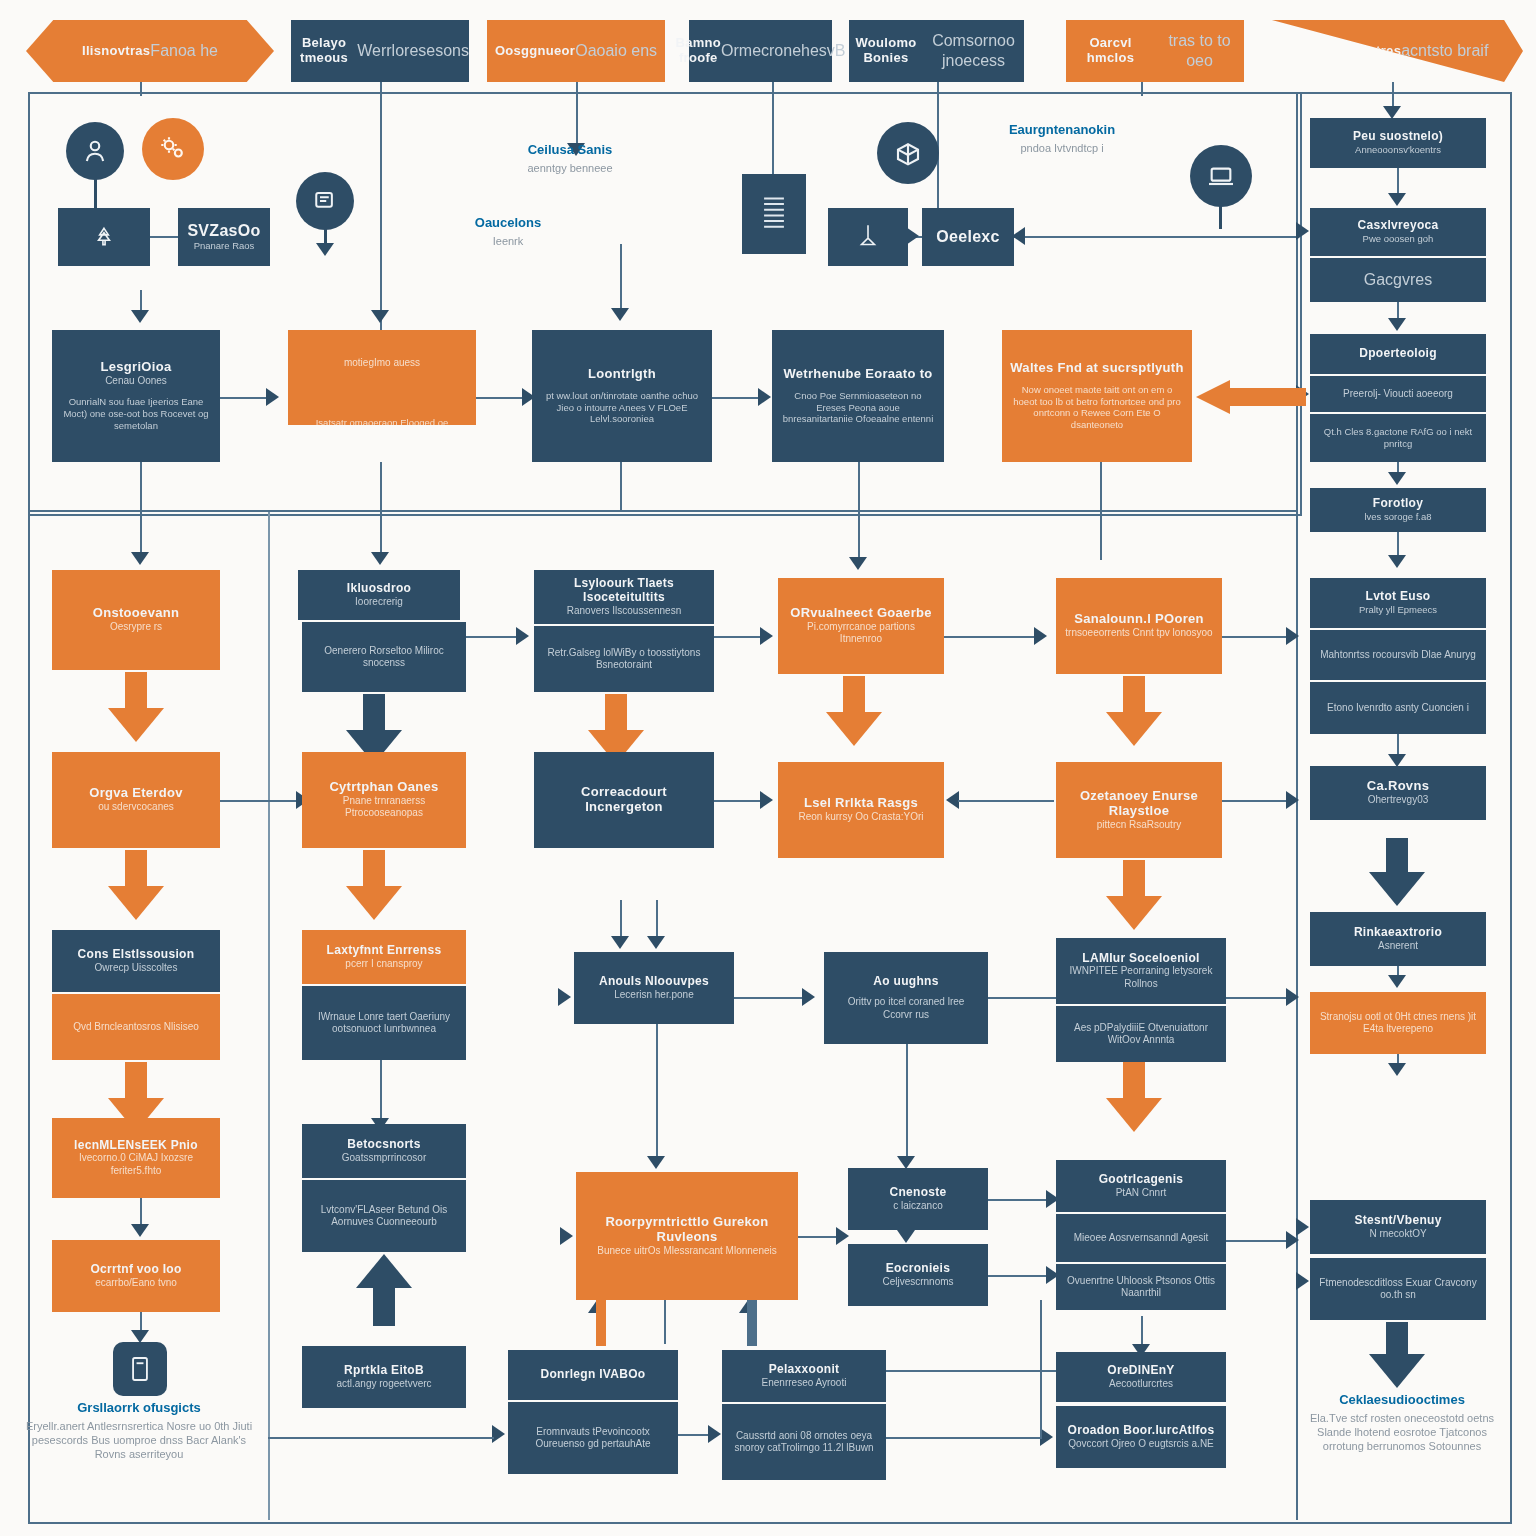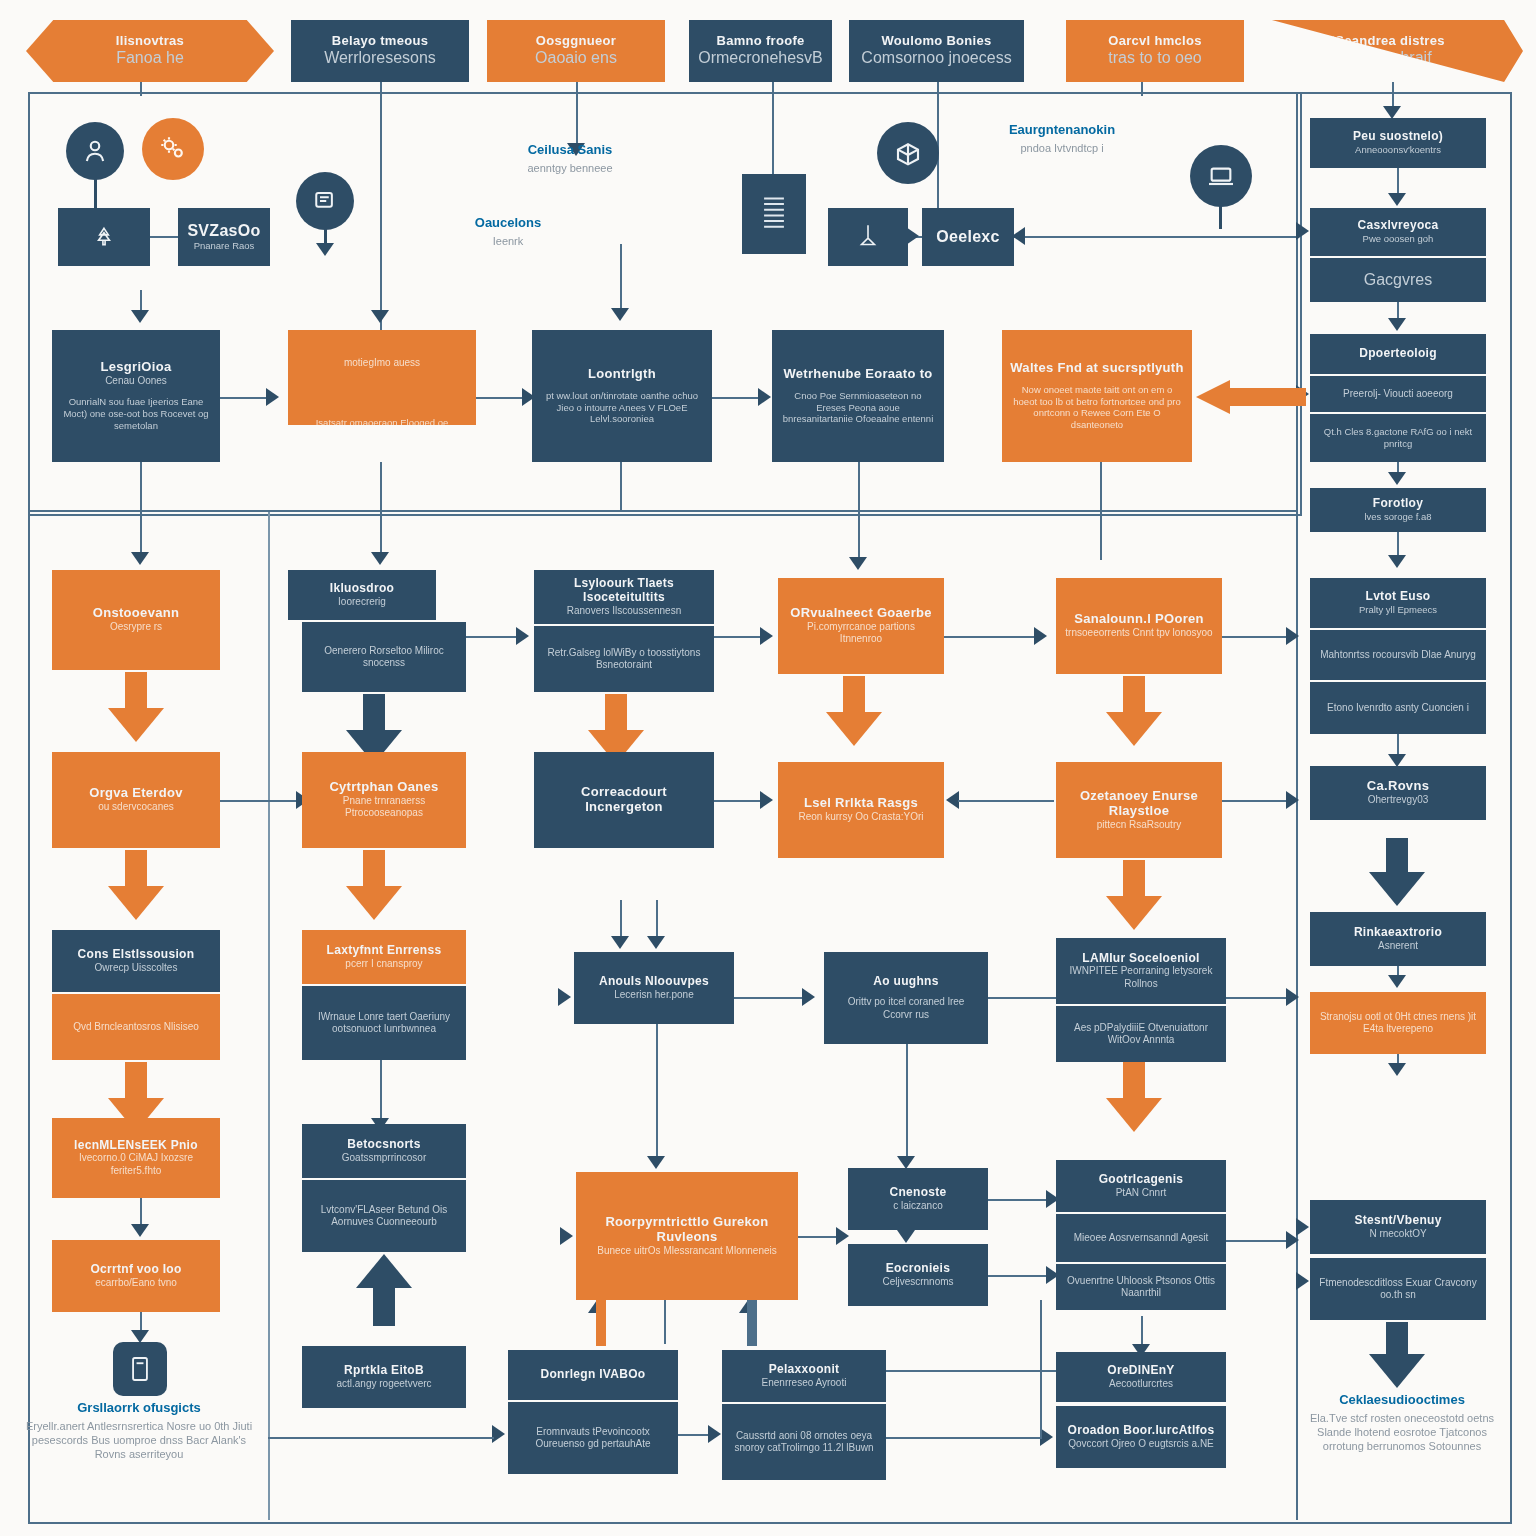--- a/index.html
+++ b/index.html
@@ -13,21 +13,21 @@
   .node.blue{background:#2e4d66;}
   .node.orange{background:#e57e35;}
   .ttl{font-weight:bold;color:#f2f4f6;letter-spacing:.3px;line-height:1.15;
        filter:blur(0.55px);}
   .sub{color:#c3ced7;line-height:1.25;filter:blur(0.65px);}
   .node.orange .sub{color:#f6ddc9;}
   .f13{font-size:13px;} .f12{font-size:12px;} .f11{font-size:16px;}
   .f10{font-size:10px;}  .f9{font-size:9.5px;}
 
   
-  .banner{position:absolute;box-sizing:border-box;display:flex;flex-direction:column;
+  .banner{position:absolute;box-sizing:border-box;display:flex;flex-direction:row;
           align-items:center;justify-content:center;text-align:center;}
   .banner.chev{clip-path:polygon(0 50%,7% 0,93% 0,100% 50%,93% 100%,7% 0%);}
   .banner.chevLR{clip-path:polygon(0 50%,11% 0,89% 0,100% 50%,89% 100%,11% 100%);}
   .banner.blue{background:#2e4d66;}
   .banner.orange{background:#e57e35;}
 
   
   .ln{position:absolute;background:#4d6f8a;}
   .lnh{height:2px;} .lnv{width:2px;}
   .ln.pale{background:#7b96ab;}
@@ -292,21 +292,21 @@
   <div class="ah d" style="left:131px;top:552px;"></div>
   <div class="node orange" style="left:52px;top:570px;width:168px;height:100px;">
     <div class="ttl f13">Onstooevann</div>
     <div class="sub f10">Oesrypre rs</div>
   </div>
   <div class="block orange" style="left:136px;top:672px;width:0;height:0;">
     <div class="shaft" style="width:22px;height:38px;background:#e57e35;"></div>
     <div class="head" style="top:36px;"></div>
   </div>
 
-  <div class="node blue" style="left:288px;top:570px;width:148px;height:50px;">
+  <div class="node blue" style="left:298px;top:570px;width:162px;height:50px;">
     <div class="ttl f12">Ikluosdroo</div>
     <div class="sub f10">Ioorecrerig</div>
   </div>
   <div class="node blue" style="left:302px;top:622px;width:164px;height:70px;">
     <div class="sub f10">Oenerero Rorseltoo Miliroc snocenss</div>
   </div>
   <div class="ln lnv" style="left:380px;top:510px;height:46px;"></div>
   <div class="ah d" style="left:371px;top:552px;"></div>
   <div class="block blue" style="left:374px;top:694px;width:0;height:0;">
     <div class="shaft" style="width:22px;height:38px;background:#2e4d66;"></div>

